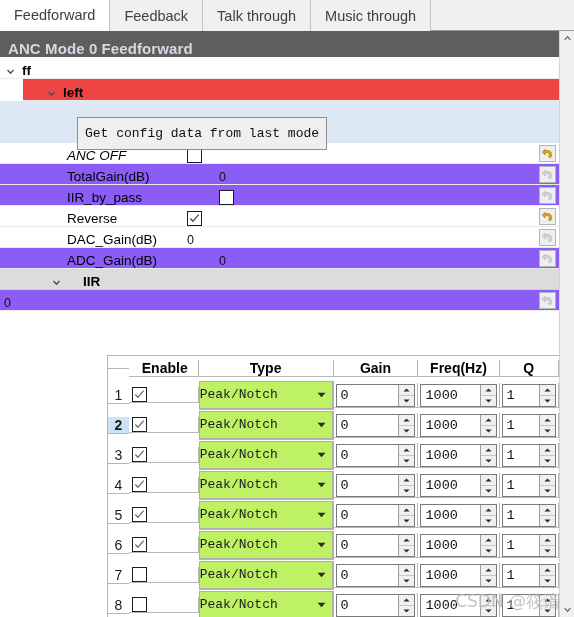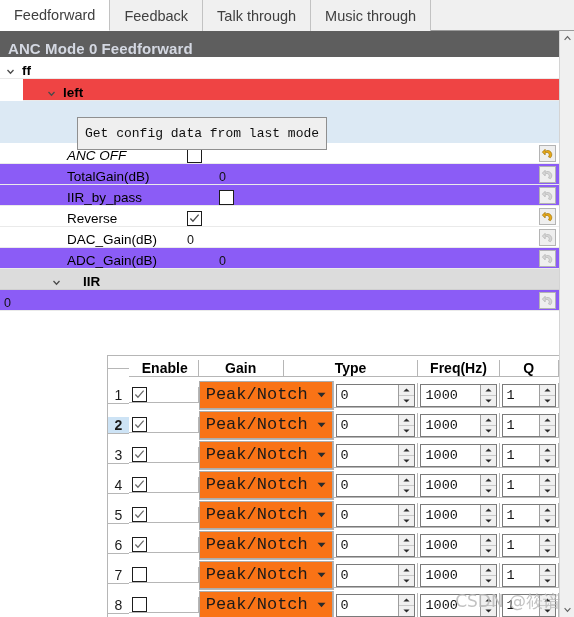--- a/index.html
+++ b/index.html
@@ -146,26 +146,25 @@
   .c-en{width:74px;justify-content:flex-start;padding-left:3px;}
   .c-type{width:143px;padding:0;}
   .c-gain{width:90px;padding:0;}
   .c-freq{width:86px;padding:0;}
   .c-q{width:63px;padding:0;border-right:1px solid #b6b6b6;}
 
   
   .combo{
     margin:0;width:100%;height:28px;
     box-sizing:border-box;
-    background:#f97316;
+    background:#bef264;
     border:1px solid #adadad;
     display:flex;align-items:center;
     font-family:"Liberation Mono", monospace;
-    font-size:17px;color:#1a1a1a;
-    padding-left:6px;
+    font-size:13px;color:#1a1a1a;
     cursor:default;
     position:relative;
   }
   .combo .ctext{flex:1;white-space:nowrap;}
   .combo .carrow{
     width:20px;display:flex;align-items:center;justify-content:center;
   }
 
   
   .spin{
@@ -356,22 +355,22 @@
 
   <div class="getcfg">
     <span>Get config data from last mode</span>
   </div>
 
   <div class="datatable">
 
     <div class="dt-row header">
       <div class="dt-cell c-num"></div>
       <div class="dt-cell c-en" style="justify-content:center;">Enable</div>
+      <div class="dt-cell c-type" style="justify-content:center;">Type</div>
       <div class="dt-cell c-gain" style="justify-content:center;">Gain</div>
-      <div class="dt-cell c-type" style="justify-content:center;">Type</div>
       <div class="dt-cell c-freq" style="justify-content:center;">Freq(Hz)</div>
       <div class="dt-cell c-q" style="justify-content:center;">Q</div>
     </div>
 
     <div id="table-body">
         <div class="dt-row">
           <div class="dt-cell c-num">1</div>
           <div class="dt-cell c-en">
             <span class="cbox">
               <svg width="11" height="11" viewBox="0 0 12 12">

